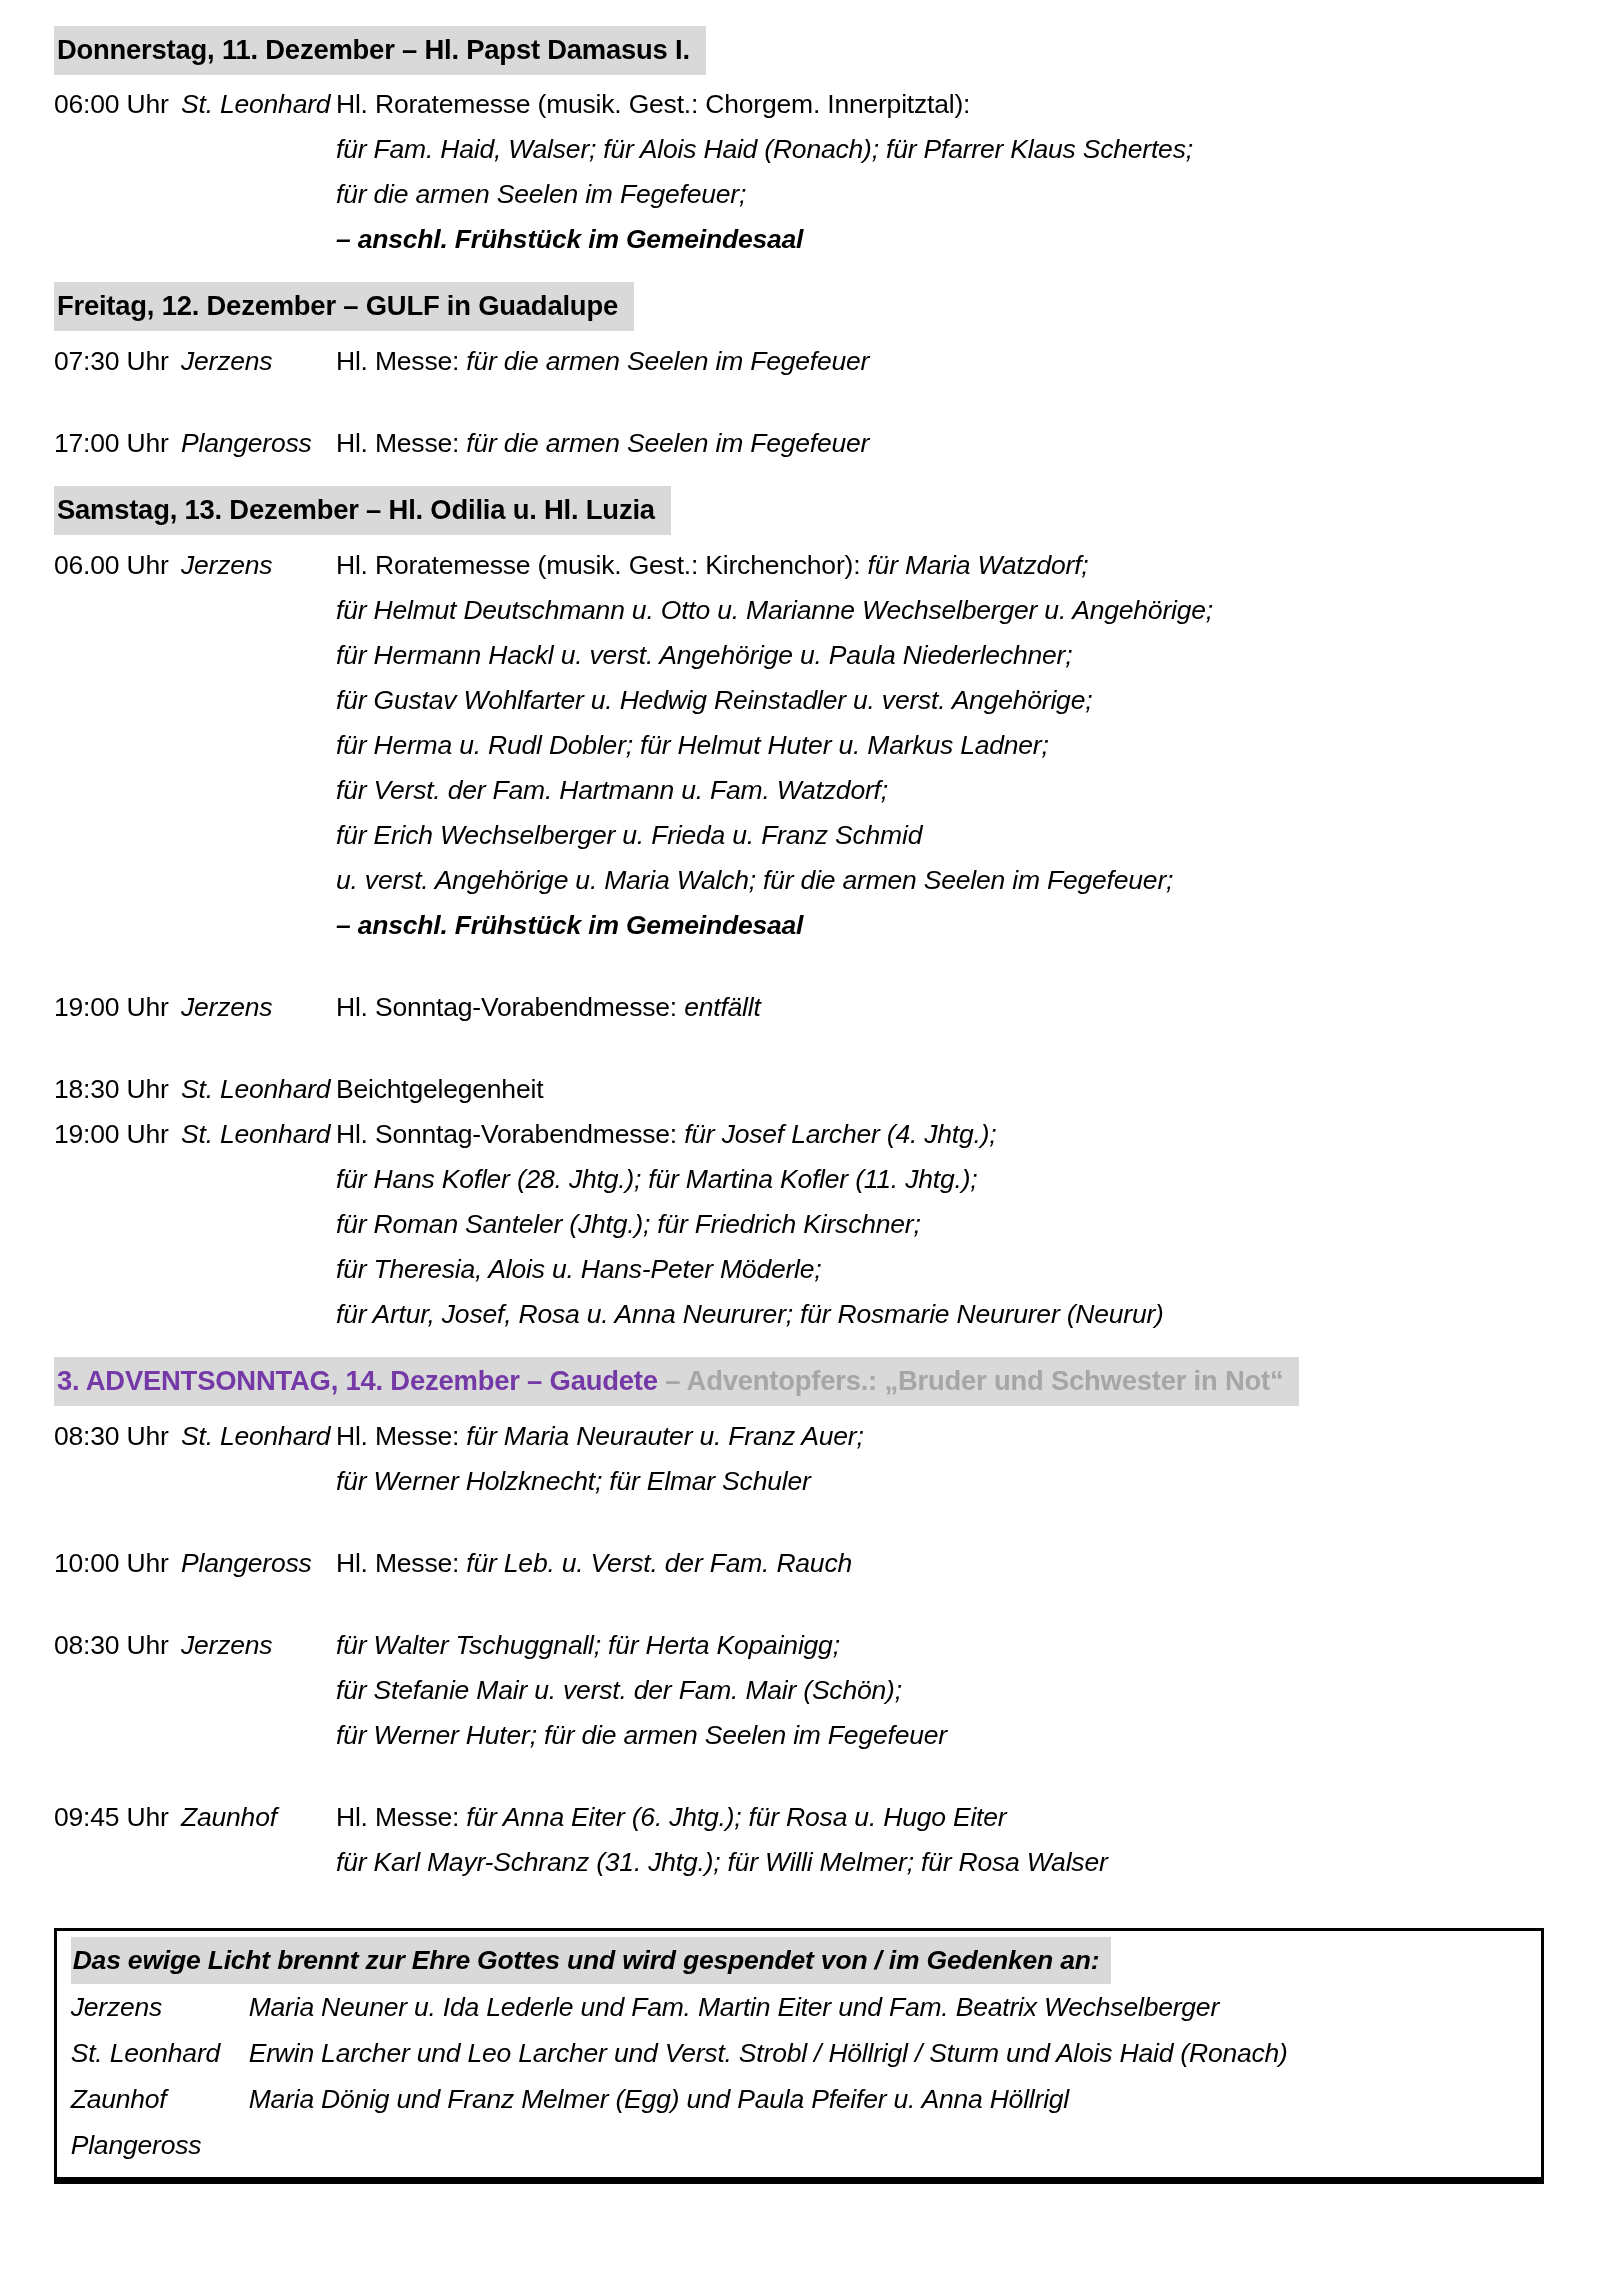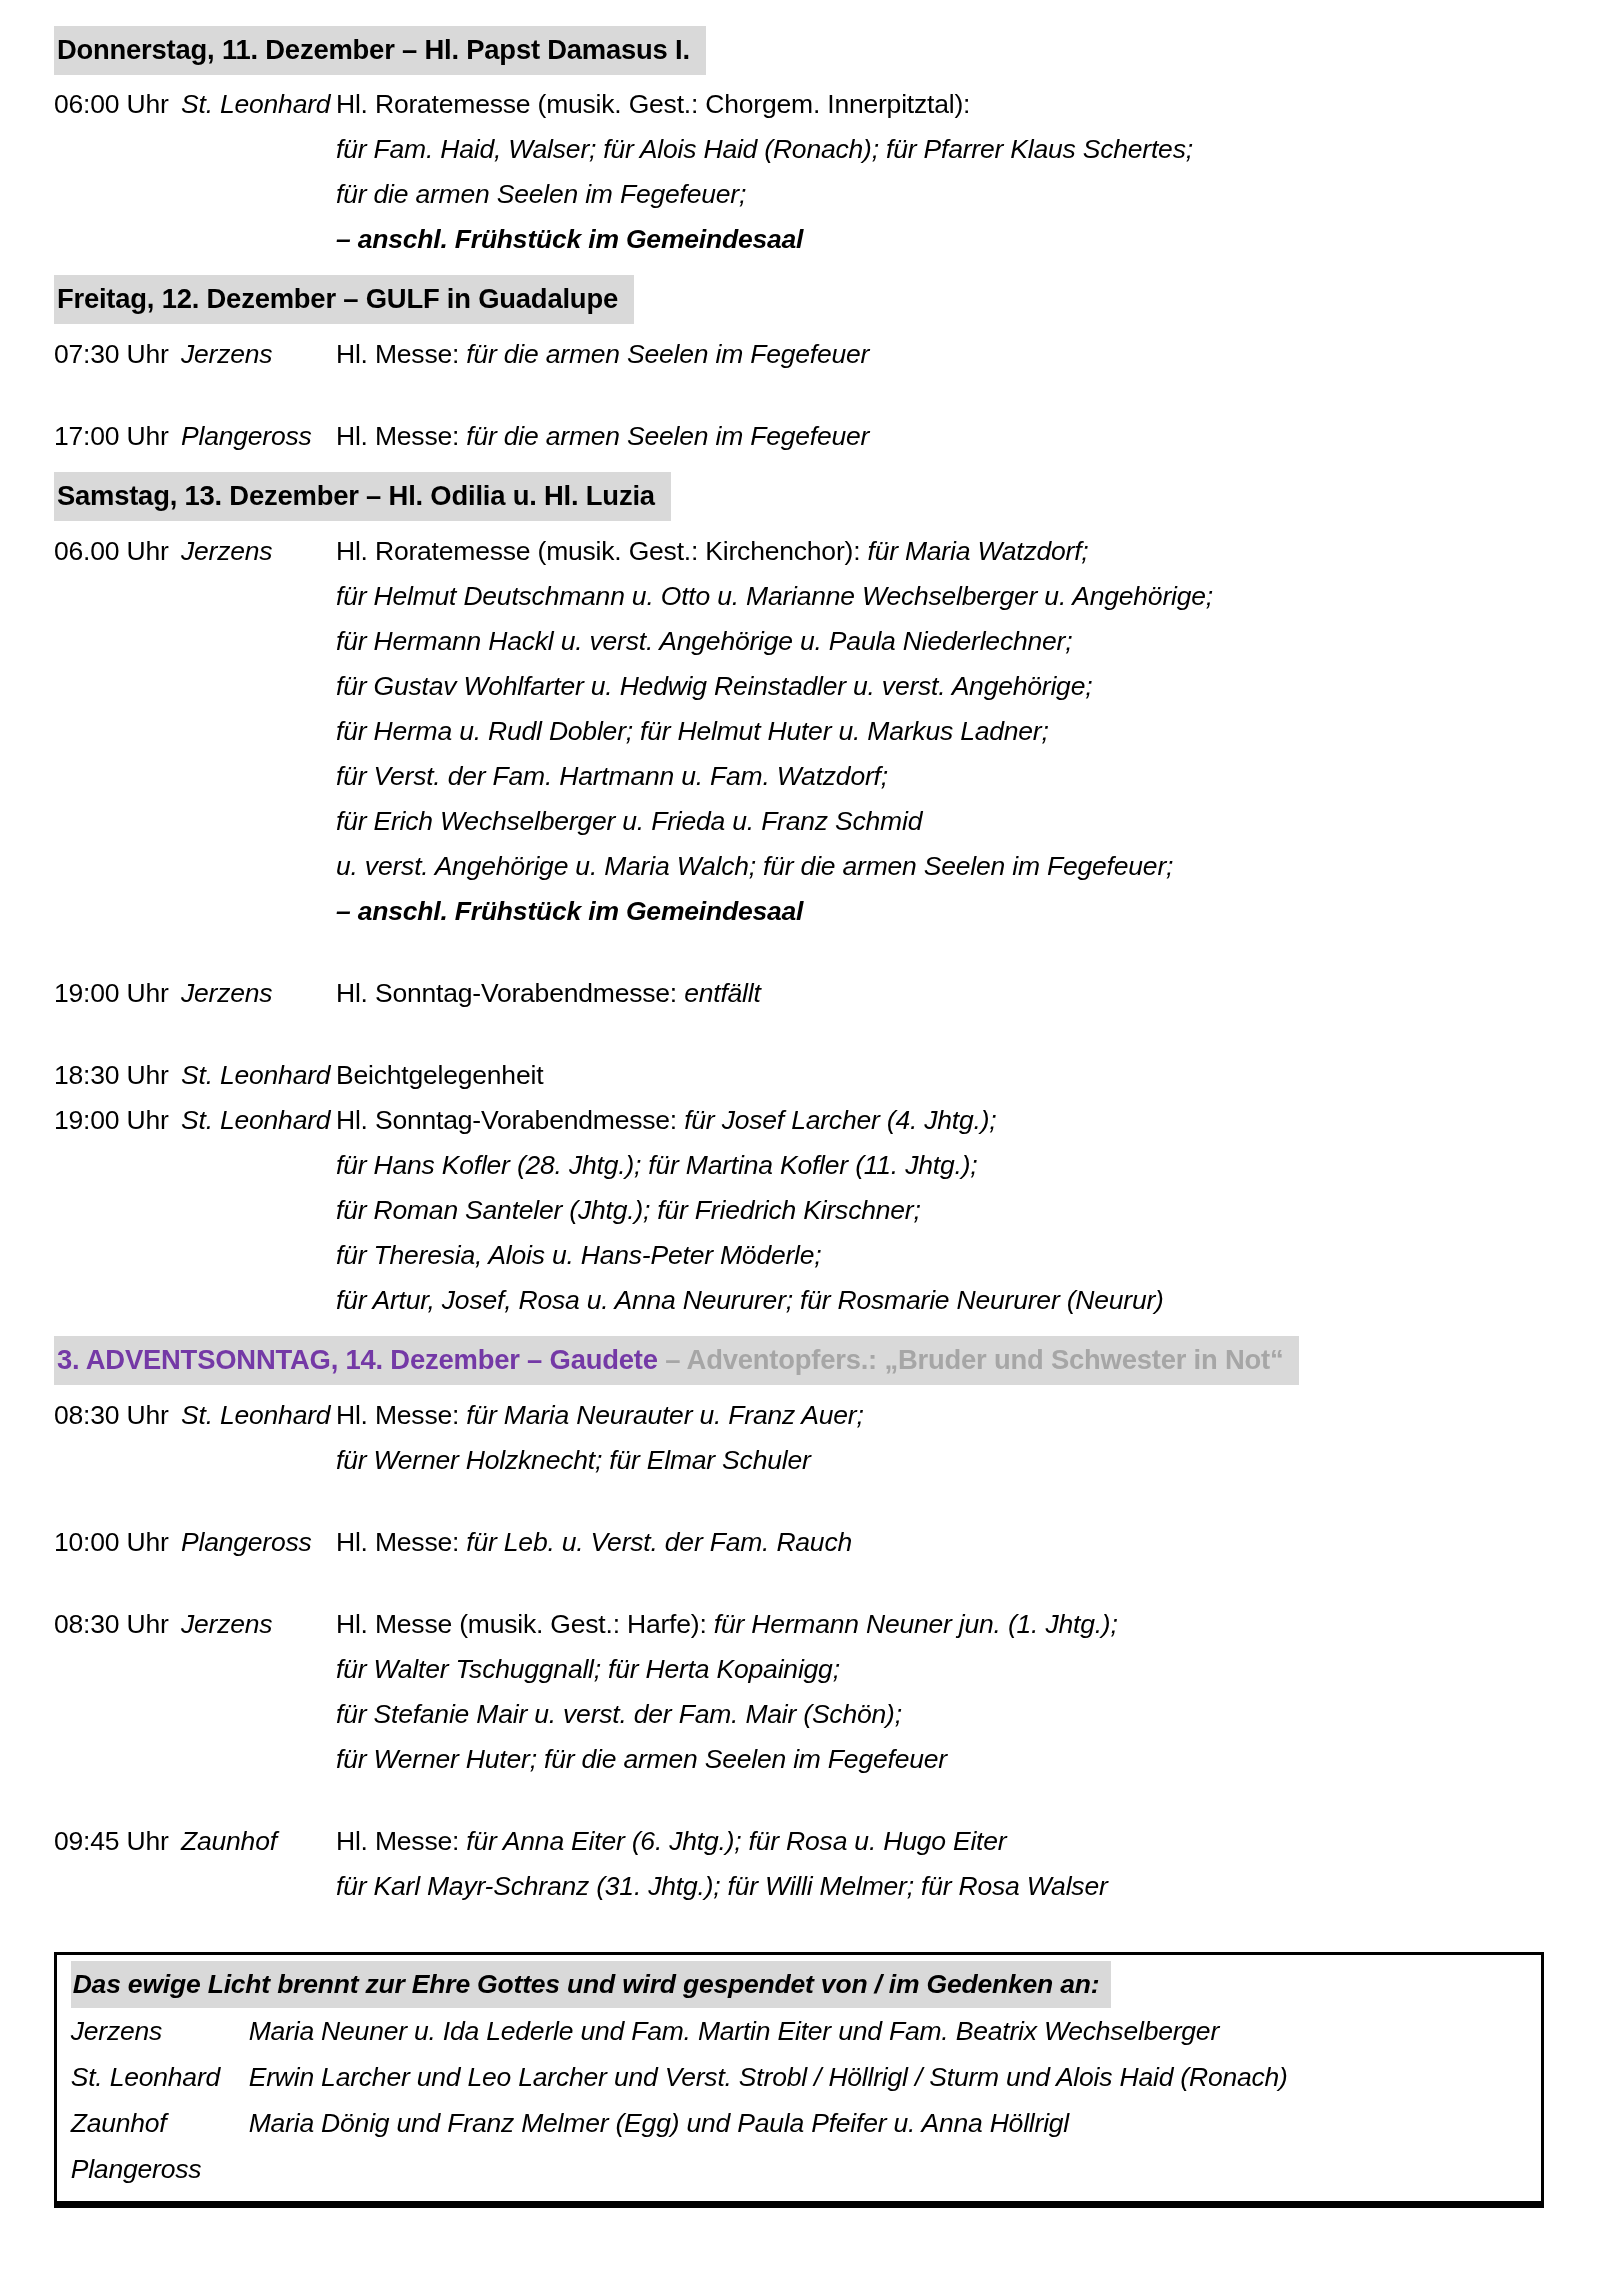--- a/index.html
+++ b/index.html
@@ -23,21 +23,21 @@
     background: #d9d9d9;
     display: inline-block;
     padding: 1px 15.7px 2px 2.9px;
   }
   .hp { font-weight: bold; font-size: 27.4px; white-space: pre-wrap; }
   .hp-black  { color: #000000; }
   .hp-purple { color: #7439a6; }
   .hp-gray   { color: #a6a6a6; }
 
   
-  .day-section + .day-section { margin-top: 13px; }
+  .day-section + .day-section { margin-top: 20px; }
   .entry {
     display: grid;
     grid-template-columns: 127px 155px 1fr;
     align-items: start;
   }
   .entry + .entry { margin-top: 37px; }
   .entry.tight { margin-top: 0; }
   .col-time { white-space: nowrap; }
   .col-loc  { font-style: italic; white-space: nowrap; }
   .line { white-space: nowrap; }
@@ -161,21 +161,20 @@
           <div class="col-time">10:00 Uhr</div>
           <div class="col-loc">Plangeross</div>
           <div class="col-desc">
             <div class="line"><span class="seg seg-roman">Hl. Messe: </span><span class="seg seg-italic">für Leb. u. Verst. der Fam. Rauch</span></div>
           </div>
         </div>
         <div class="entry">
           <div class="col-time">08:30 Uhr</div>
           <div class="col-loc">Jerzens</div>
           <div class="col-desc">
-            <div class="line"><span class="seg seg-roman">Hl. Messe (musik. Gest.: Harfe): </span><span class="seg seg-italic">für Hermann Neuner jun. (1. Jhtg.);</span></div>
             <div class="line"><span class="seg seg-italic">für Walter Tschuggnall; für Herta Kopainigg;</span></div>
             <div class="line"><span class="seg seg-italic">für Stefanie Mair u. verst. der Fam. Mair (Schön);</span></div>
             <div class="line"><span class="seg seg-italic">für Werner Huter; für die armen Seelen im Fegefeuer</span></div>
           </div>
         </div>
         <div class="entry">
           <div class="col-time">09:45 Uhr</div>
           <div class="col-loc">Zaunhof</div>
           <div class="col-desc">
             <div class="line"><span class="seg seg-roman">Hl. Messe: </span><span class="seg seg-italic">für Anna Eiter (6. Jhtg.); für Rosa u. Hugo Eiter</span></div>

